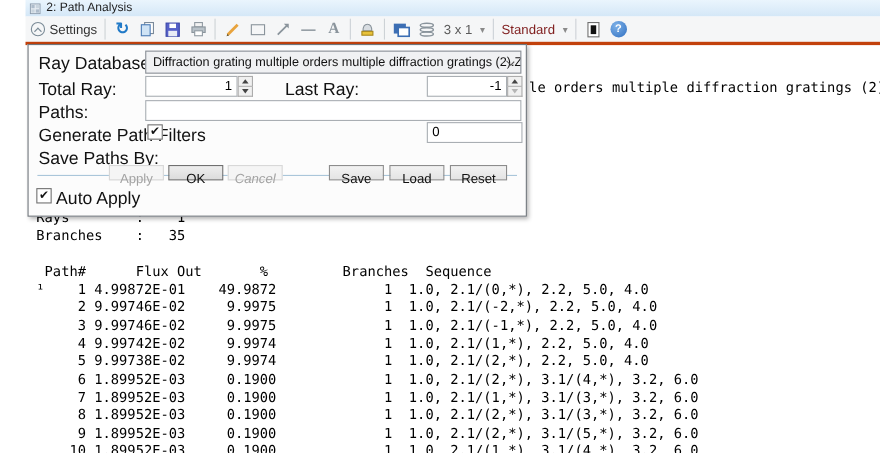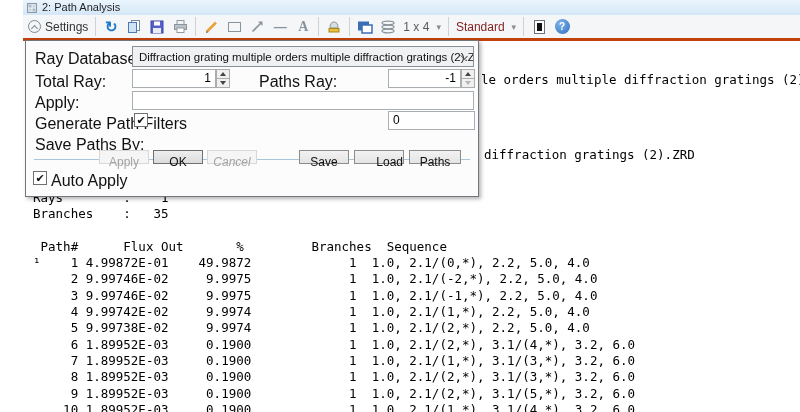--- a/index.html
+++ b/index.html
@@ -151,21 +151,21 @@
       </svg>
     </div>
     <div class="tb-btn">
       <svg width="16" height="14" viewBox="0 0 16 14">
         <ellipse cx="8" cy="3" rx="6" ry="1.8" fill="none" stroke="#8a949c" stroke-width="1.3"></ellipse>
         <ellipse cx="8" cy="7" rx="6" ry="1.8" fill="none" stroke="#8a949c" stroke-width="1.3"></ellipse>
         <ellipse cx="8" cy="11" rx="6" ry="1.8" fill="none" stroke="#8a949c" stroke-width="1.3"></ellipse>
       </svg>
     </div>
     <div class="tb-btn">
-      <span class="dd-text">1 x 4</span>
+      <span class="dd-text">3 x 1</span>
       <span class="caret">▾</span>
     </div>
     <div class="tb-sep"></div>
 
     <div class="tb-btn">
       <span class="dd-text disabled">Standard</span>
       <span class="caret">▾</span>
     </div>
     <div class="tb-sep"></div>
 
@@ -173,21 +173,20 @@
       <span class="invert-box">
           <span class="invert-inner"></span>
         </span>
     </div>
     <div class="tb-btn">
       <span class="help-circle">?</span>
     </div>
   </div>
 
   <div class="frag" style="left:458px; top:72px;">le orders multiple diffraction gratings (2).zos</div>
-  <div class="frag" style="left:461px; top:147px;">diffraction gratings (2).ZRD</div>
 
   <div class="report" style="padding-left:10px;" id="path-report"><div>Rays        :    1</div><div>Branches    :   35</div><div>&nbsp;</div><div> Path#      Flux Out       %         Branches  Sequence</div><div>¹    1 4.99872E-01    49.9872             1  1.0, 2.1/(0,*), 2.2, 5.0, 4.0</div><div>     2 9.99746E-02     9.9975             1  1.0, 2.1/(-2,*), 2.2, 5.0, 4.0</div><div>     3 9.99746E-02     9.9975             1  1.0, 2.1/(-1,*), 2.2, 5.0, 4.0</div><div>     4 9.99742E-02     9.9974             1  1.0, 2.1/(1,*), 2.2, 5.0, 4.0</div><div>     5 9.99738E-02     9.9974             1  1.0, 2.1/(2,*), 2.2, 5.0, 4.0</div><div>     6 1.89952E-03     0.1900             1  1.0, 2.1/(2,*), 3.1/(4,*), 3.2, 6.0</div><div>     7 1.89952E-03     0.1900             1  1.0, 2.1/(1,*), 3.1/(3,*), 3.2, 6.0</div><div>     8 1.89952E-03     0.1900             1  1.0, 2.1/(2,*), 3.1/(3,*), 3.2, 6.0</div><div>     9 1.89952E-03     0.1900             1  1.0, 2.1/(2,*), 3.1/(5,*), 3.2, 6.0</div><div>    10 1.89952E-03     0.1900             1  1.0, 2.1/(1,*), 3.1/(4,*), 3.2, 6.0</div></div>
 
   <div class="dialog">
     <div class="dlg-label" style="left:9px; top:9px;">Ray Database:</div>
     <div class="combo" style="left:106px; top:5px; width:342px;">
       <span>Diffraction grating multiple orders multiple diffraction gratings (2).ZRD</span>
       <span class="chev"></span>
     </div>
 
@@ -195,46 +194,46 @@
     <div class="tinput right" style="left:106px; top:28px; width:84px; line-height:17px;">1</div>
     <div class="spin" style="left:190px; top:28px;">
       <span class="sb">
           <span class="tri-up"></span>
         </span>
       <span class="sb">
           <span class="tri-dn"></span>
         </span>
     </div>
 
-    <div class="dlg-label" style="left:233px; top:32px;">Paths Ray:</div>
+    <div class="dlg-label" style="left:233px; top:32px;">Last Ray:</div>
     <div class="tinput right" style="left:362px; top:28px; width:73px; line-height:17px;">-1</div>
     <div class="spin" style="left:435px; top:28px;">
       <span class="sb">
           <span class="tri-up"></span>
         </span>
       <span class="sb">
           <span class="tri-dn dis"></span>
         </span>
     </div>
 
-    <div class="dlg-label" style="left:9px; top:53px;">Apply:</div>
+    <div class="dlg-label" style="left:9px; top:53px;">Paths:</div>
     <div class="tinput" style="left:106px; top:50px; width:342px; line-height:17px;"></div>
 
     <div class="dlg-label" style="left:9px; top:74px;">Generate Path Filters</div>
     <div class="cbox" style="left:108px; top:72px;">✔</div>
     <div class="tinput" style="left:362px; top:70px; width:87px; line-height:17px;">0</div>
 
     <div class="dlg-label" style="left:9px; top:95px;">Save Paths By:</div>
 
     <div class="dlg-sep"></div>
 
     <div class="cbox" style="left:7px; top:130px;">✔</div>
     <div class="dlg-label" style="left:25px; top:131px;">Auto Apply</div>
 
     <div class="dbtn disabled" style="left:73px;">Apply</div>
     <div class="dbtn default" style="left:127px;">OK</div>
     <div class="dbtn disabled" style="left:181px;font-style:italic;">Cancel</div>
     <div class="dbtn" style="left:273px;">Save</div>
-    <div class="dbtn" style="left:328px;text-align:right;">Load</div>
-    <div class="dbtn" style="left:383px; width:52px;">Paths</div>
+    <div class="dbtn" style="left:328px;">Load</div>
+    <div class="dbtn" style="left:383px; width:52px;">Reset</div>
   </div>
 
 </div>
 
 </body></html>

